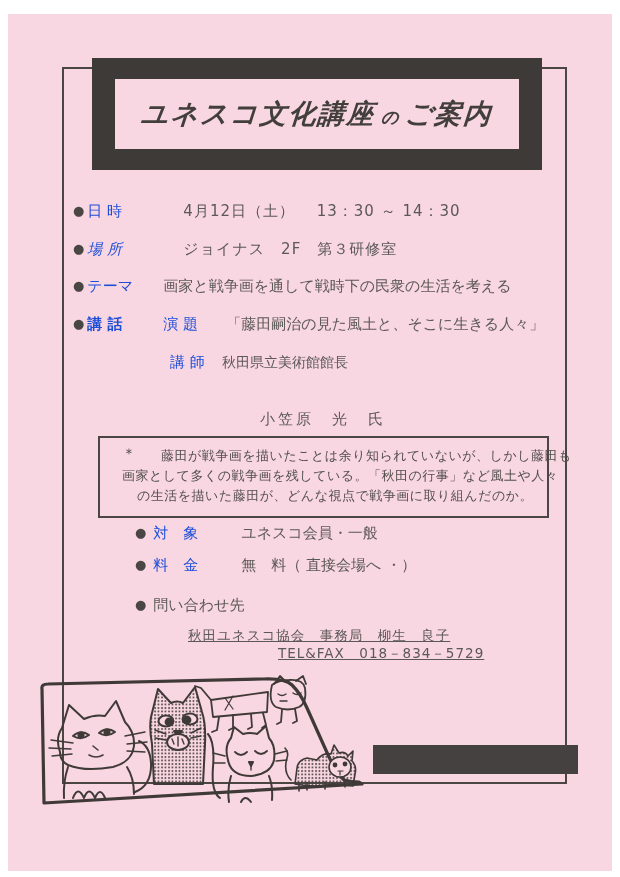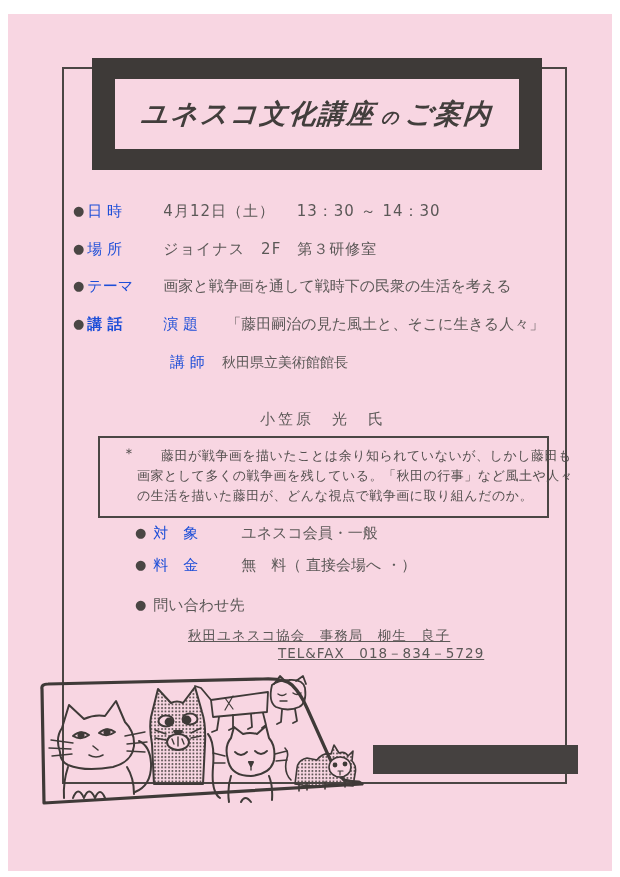--- a/index.html
+++ b/index.html
@@ -41,29 +41,29 @@
   }
   .bullet.g2{margin-right:7px;}
   .lbl{flex:0 0 auto;color:#1d4ed8;}
   .note-box{
     position:absolute;left:90px;top:422px;width:447px;height:78px;
     border:2px solid #4b4644;background:transparent;
   }
   .note-marker{position:absolute;left:22px;top:7px;font-size:14px;color:#534f4e;}
   .note-line{position:absolute;font-size:13px;color:#534f4e;white-space:pre;letter-spacing:0.5px;}
   .nl1{left:50px;top:9px;margin-left:11px;}
-  .nl2{left:37px;top:29px;}
+  .nl2{left:22px;top:29px;}
   .nl3{left:37px;top:49px;text-align:center;}
   .contact-line{position:absolute;white-space:pre;color:#5b5857;font-size:13.5px;letter-spacing:1px;text-decoration:underline;}
   .black-bar{
     position:absolute;left:365px;top:731px;width:205px;height:29px;
     background:#454140;
   }
   .cats{position:absolute;left:27px;top:658px;width:345px;height:150px;}
-  .sp1{letter-spacing:1px;}
+  .sp1{letter-spacing:1px;margin-left:20px;}
 </style>
 </head>
 <body>
 
 <div class="sheet">
 
   <div class="outer-border"></div>
 
   <div class="title-frame">
     <div class="title-inner">
@@ -72,21 +72,21 @@
   </div>
 
   <div class="line" style="left:65px;top:188px;">
     <span class="bullet">●</span>
     <span class="lbl" style="width:76px;">日 時</span>
     <span class="sp1">4月12日（土）　 13：30 ～ 14：30</span>
   </div>
 
   <div class="line" style="left:65px;top:226px;">
     <span class="bullet">●</span>
-    <span class="lbl" style="width:76px;">場 所</span>
+    <span class="lbl" style="width:76px;font-style:italic;">場 所</span>
     <span class="sp1">ジョイナス　2F　第３研修室</span>
   </div>
 
   <div class="line" style="left:65px;top:263px;">
     <span class="bullet">●</span>
     <span class="lbl" style="width:76px;">テーマ</span>
     <span>画家と戦争画を通して戦時下の民衆の生活を考える</span>
   </div>
 
   <div class="line" style="left:65px;top:301px;">

